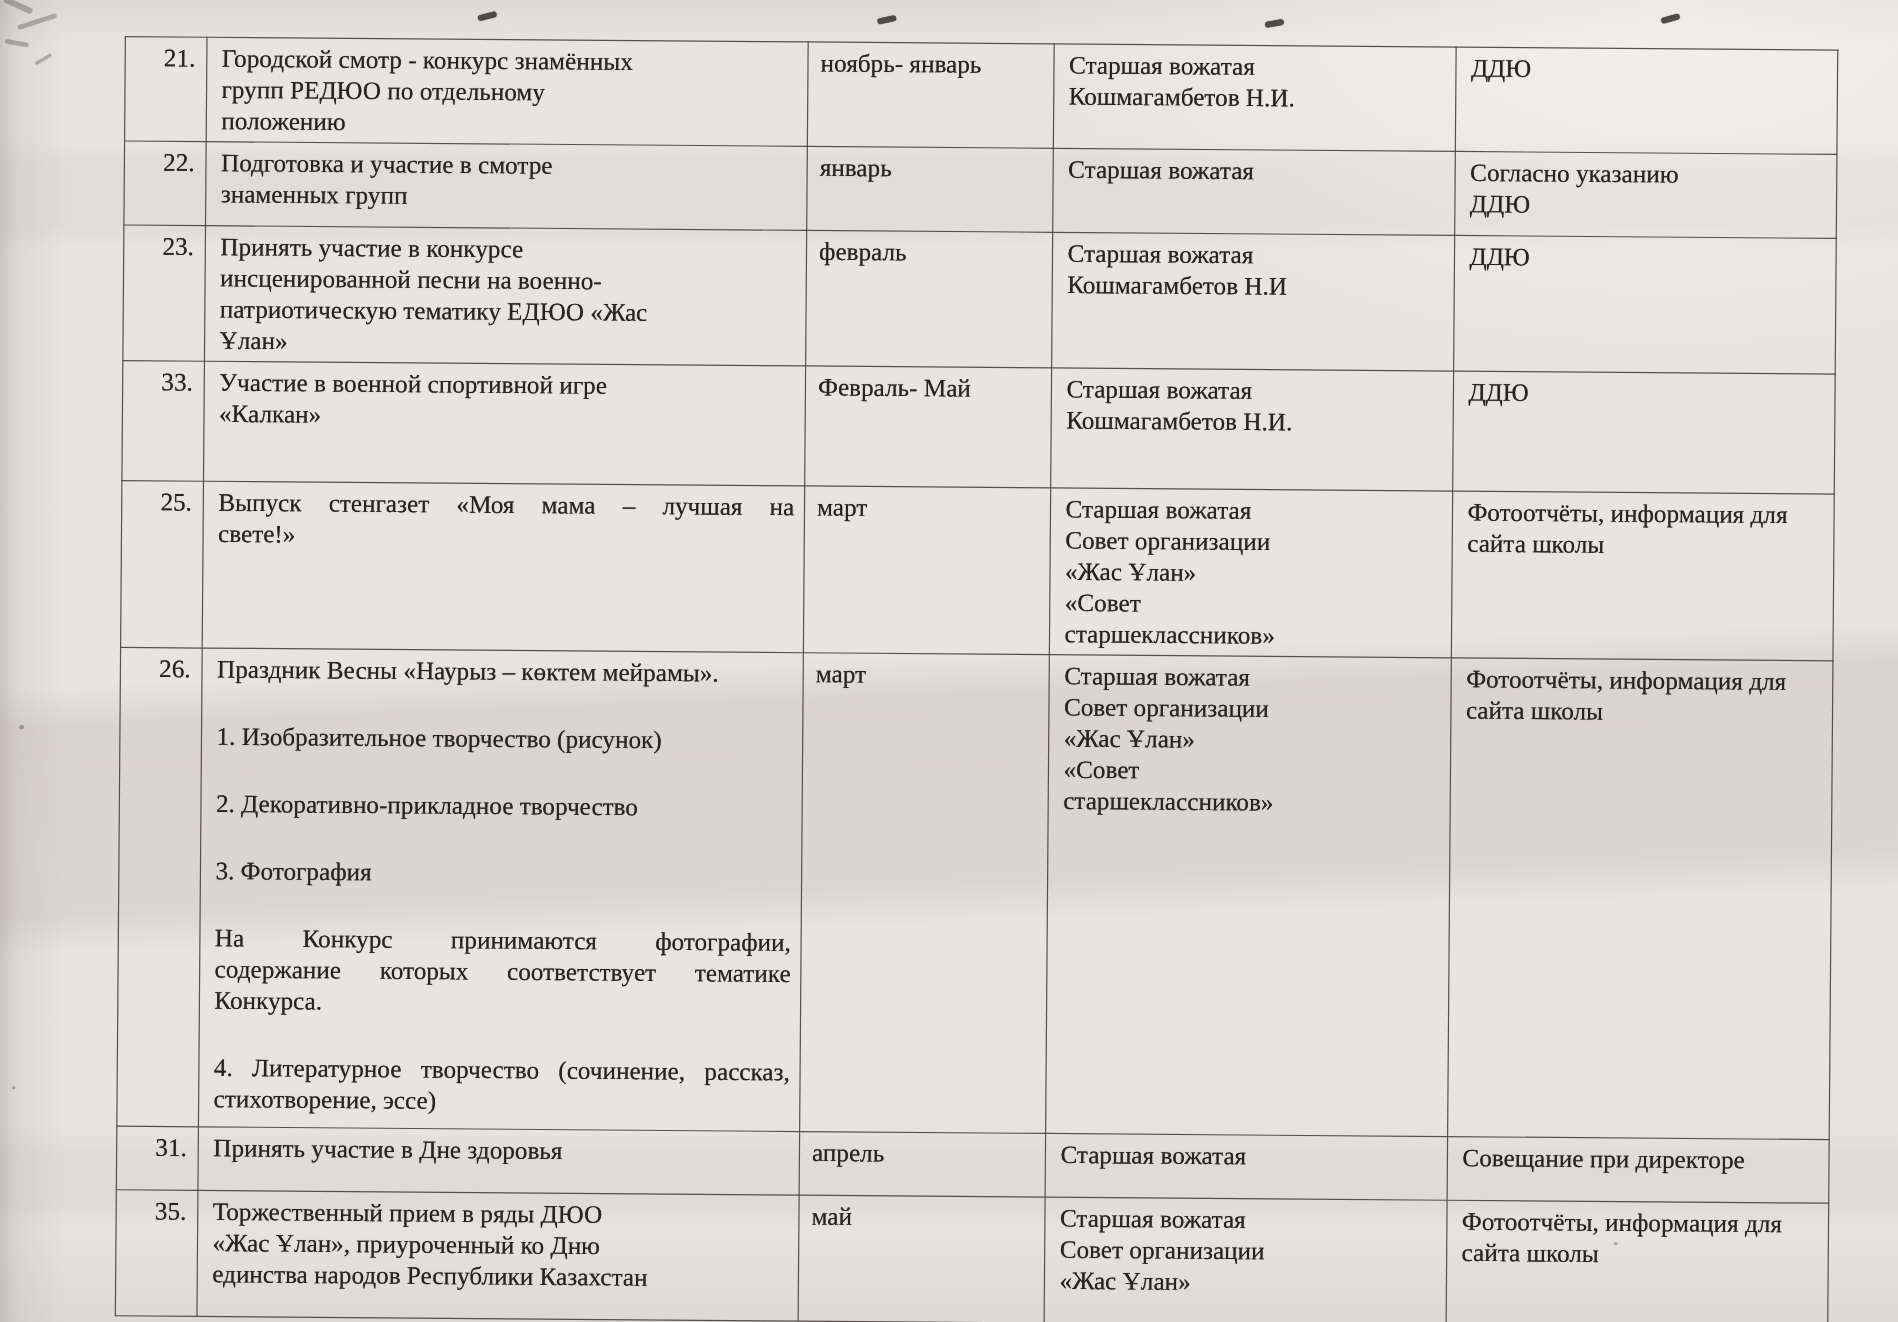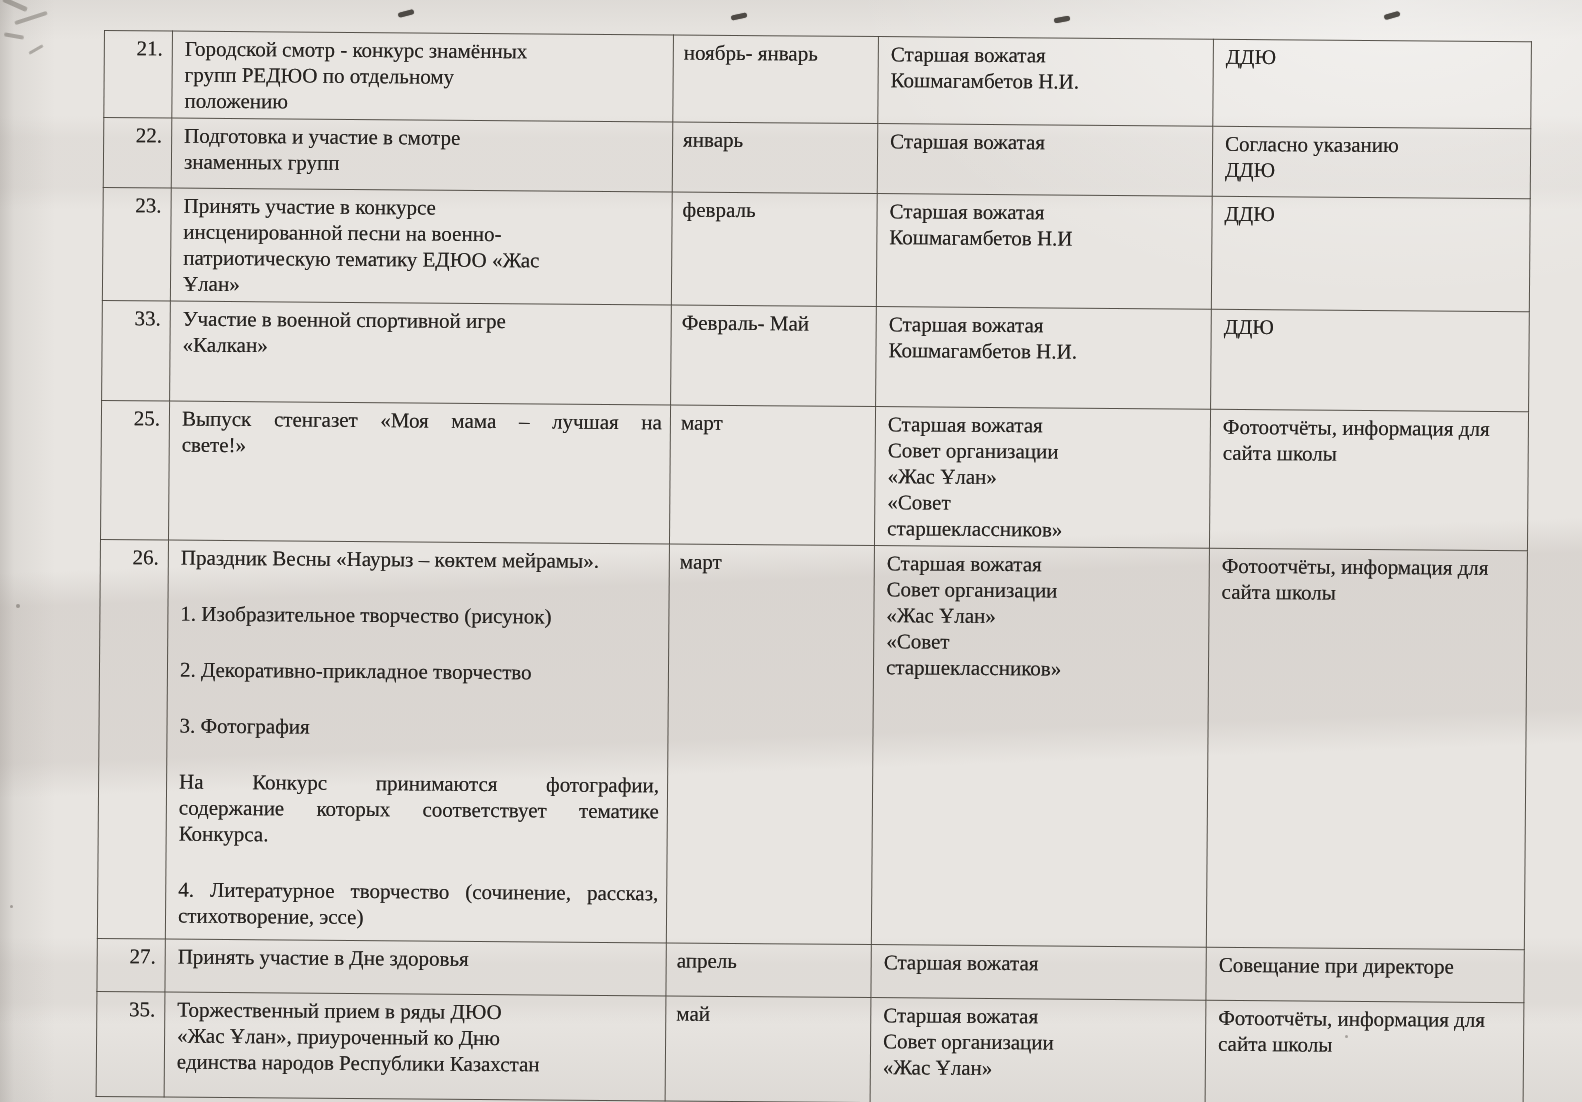--- a/index.html
+++ b/index.html
@@ -168,21 +168,21 @@
             <td class="c-tim pre">март</td>
             <td class="c-res pre">Старшая вожатая
 Совет организации
 «Жас Ұлан»
 «Совет
 старшеклассников»</td>
             <td class="c-out pre">Фотоотчёты, информация для
 сайта школы</td>
           </tr>
           <tr style="height: 53px;">
-            <td class="c-num">27.</td>
+            <td class="c-num">31.</td>
             <td class="c-act">
               <div class="para">Принять участие в Дне здоровья</div>
             </td>
             <td class="c-tim pre">апрель</td>
             <td class="c-res pre">Старшая вожатая</td>
             <td class="c-out pre">Совещание при директоре</td>
           </tr>
           <tr style="height: 105px;">
             <td class="c-num">35.</td>
             <td class="c-act">

